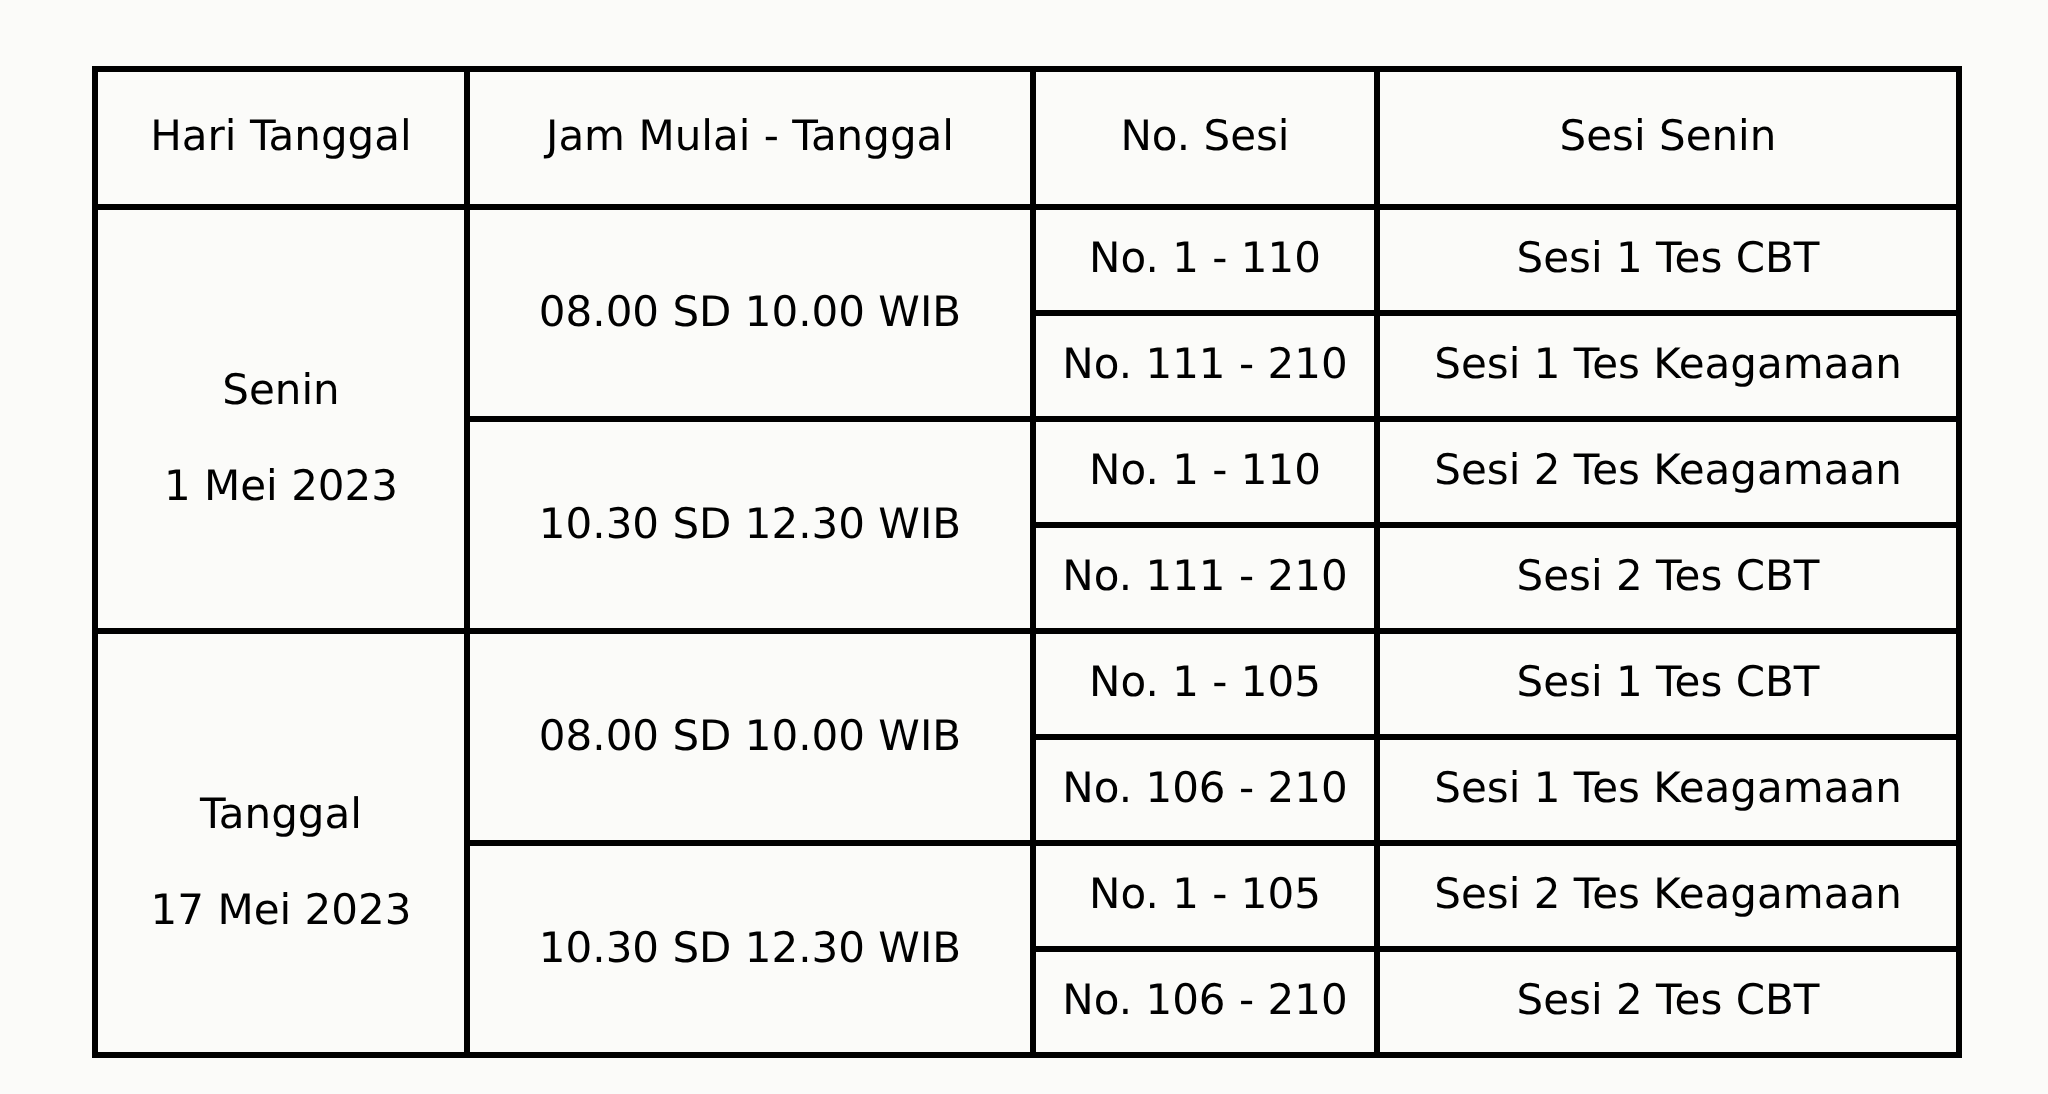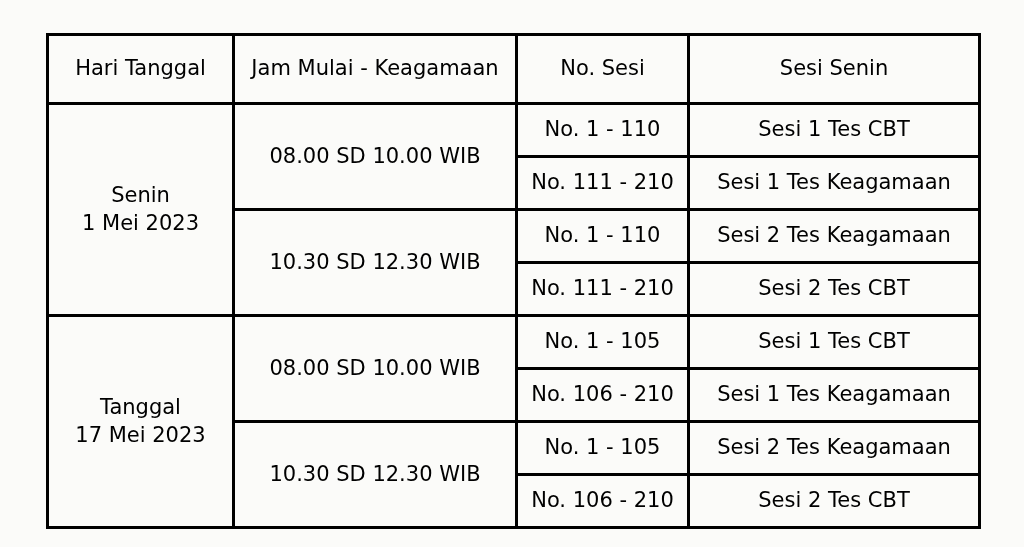--- a/index.html
+++ b/index.html
@@ -60,37 +60,37 @@
     margin-left: 44px;
   }
   td.sessioncell {
     font-size: 21px;
     height: 38px;
   }
   .col-day { width: 186px; }
   .col-time { width: 283px; }
   .col-num { width: 172px; }
   .col-session { width: 291px; }
-  .line2 { display: block; }
+  .line2 { display: block; margin-top: 20px; }
 </style>
 </head>
 <body>
 
 <div class="sheet">
   <table class="schedule">
     <colgroup>
       <col class="col-day">
       <col class="col-time">
       <col class="col-num">
       <col class="col-session">
     </colgroup>
     <tbody>
       <tr>
         <td class="head">Hari Tanggal</td>
-        <td class="head">Jam Mulai - Keagamaan</td>
+        <td class="head">Jam Mulai - Tanggal</td>
         <td class="head">No. Sesi</td>
         <td class="head">Sesi Senin</td>
       </tr>
 
       <tr>
         <td class="daycell" rowspan="4">
           <span class="line2">Senin</span>
           <span class="line2">1 Mei 2023</span>
         </td>
         <td class="timecell" rowspan="2">08.00 SD 10.00 WIB</td>

